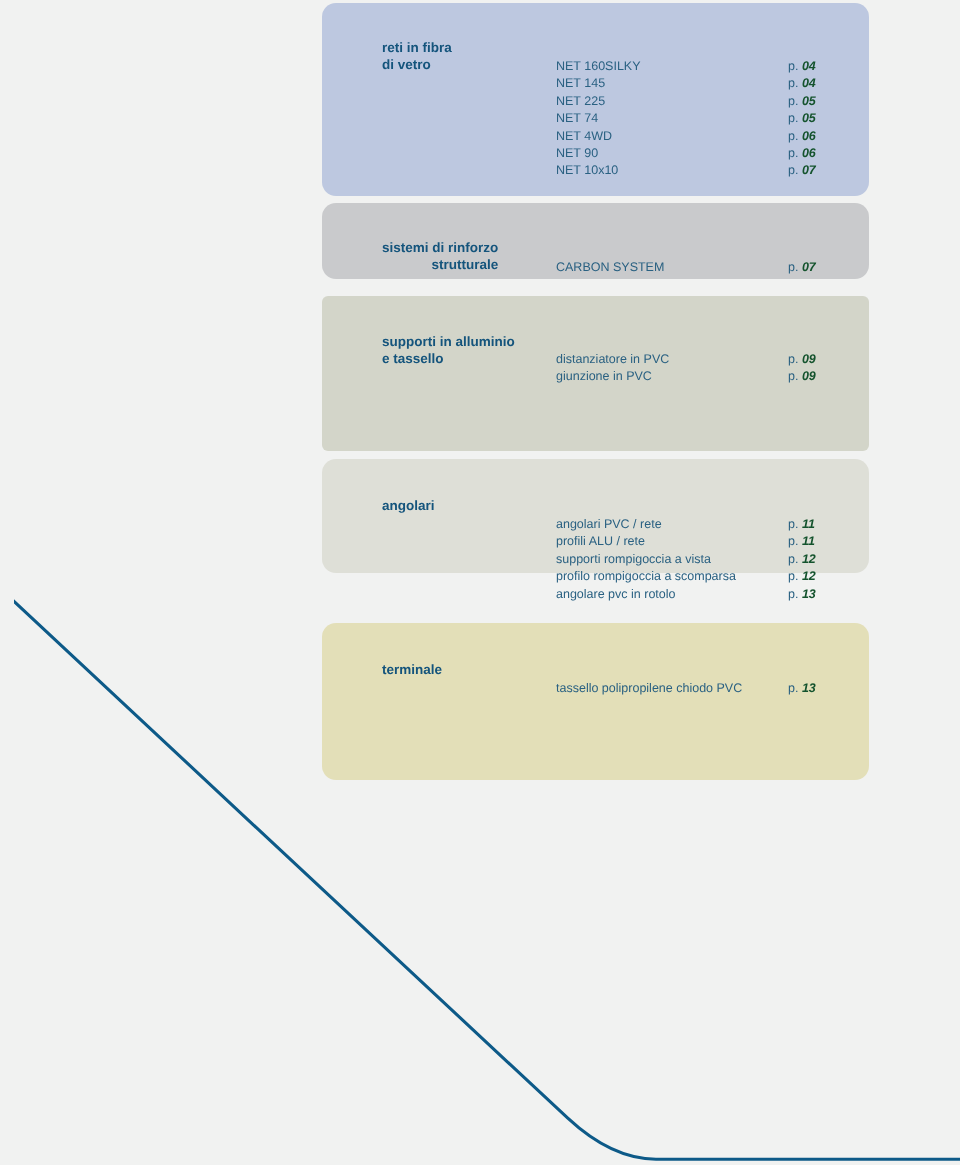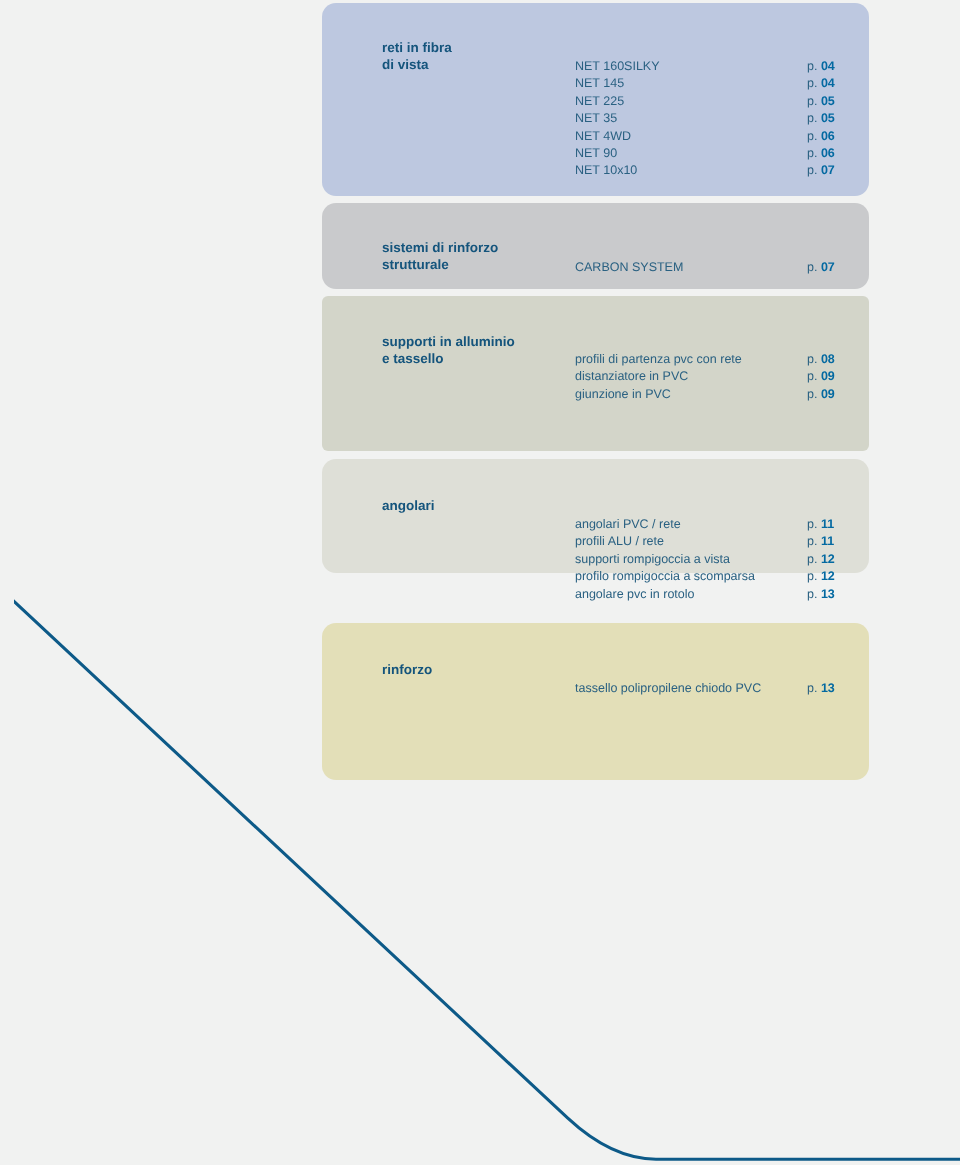--- a/index.html
+++ b/index.html
@@ -6,79 +6,79 @@
   html,body{margin:0;padding:0;}
   body{width:960px;height:1165px;background:#f1f2f1;
        font-family:"Liberation Sans",sans-serif;position:relative;overflow:hidden;
        -webkit-font-smoothing:antialiased;text-rendering:geometricPrecision;}
   .page{position:absolute;left:14px;top:0;width:960px;height:1165px;}
   .swoosh{position:absolute;left:0;top:0;width:960px;height:1165px;}
   .cards{position:absolute;left:308px;top:0;width:547px;height:1165px;}
 
   .card{position:absolute;left:0;width:547px;border-radius:14px;box-sizing:border-box;}
   .card-1{top:3px;height:193px;background:#bdc8e0;}
-  .card-2{top:203px;height:86px;background:#c9cacc;}
+  .card-2{top:203px;height:76px;background:#c9cacc;text-align:right;}
   .card-3{top:296px;height:155px;background:#d3d5c9;}
   .card-4{top:459px;height:114px;background:#dedfd7;}
   .card-5{top:623px;height:157px;background:#e3dfb8;}
 
   .cat{will-change:transform;position:absolute;left:59.5px;font-weight:bold;color:#14547c;
        font-family:"Liberation Sans",sans-serif;
        font-size:13.5px;line-height:17.4px;white-space:nowrap;}
   .card-1 .cat{top:36px;}
   .card-2 .cat{top:36px;}
   .card-3 .cat{top:37px;}
   .card-4 .cat{top:38px;}
   .card-5 .cat{top:38px;}
 
   .items{position:absolute;left:234px;width:300px;}
   .card-1 .items{top:55px;}
   .card-2 .items{top:56px;}
   .card-3 .items{top:55px;}
   .card-4 .items{top:57px;}
   .card-5 .items{top:57px;}
 
-  .row{position:relative;height:17.4px;margin-left:19px;}
+  .row{position:relative;height:17.4px;}
   .nm{will-change:transform;position:absolute;left:0;top:0;font-size:12.5px;line-height:17.4px;color:#2a6182;
       font-family:"Liberation Sans",sans-serif;white-space:nowrap;}
   .pg{will-change:transform;position:absolute;left:231.5px;top:0;font-size:12.5px;line-height:17.4px;color:#2a6182;
       font-family:"Liberation Sans",sans-serif;white-space:nowrap;}
-  .pgnum{font-weight:bold;color:#0369a1;}
+  .pgnum{font-weight:bold;color:#14532d;font-style:italic;}
 </style>
 </head>
 <body style="background: rgb(241, 242, 241);">
 
 <div class="page">
 
   <svg class="swoosh" viewBox="0 0 960 1165" width="960" height="1165" fill="none">
     <path d="M -8 594 L 553.8 1118.2 Q 597.9 1159.2 642 1159.2 L 975 1159.2" stroke="#0d5a88" stroke-width="3.1" fill="none"></path>
   </svg>
 
   <div class="cards">
 
     <div class="card card-1" style="background: rgb(189, 200, 224);">
       <div class="cat">
         <div>reti in fibra</div>
-        <div>di vista</div>
+        <div>di vetro</div>
       </div>
       <div class="items">
         <div class="row">
           <span class="nm">NET 160SILKY</span>
           <span class="pg"><span>p.</span> <span class="pgnum">04</span></span>
         </div>
         <div class="row">
           <span class="nm">NET 145</span>
           <span class="pg"><span>p.</span> <span class="pgnum">04</span></span>
         </div>
         <div class="row">
           <span class="nm">NET 225</span>
           <span class="pg"><span>p.</span> <span class="pgnum">05</span></span>
         </div>
         <div class="row">
-          <span class="nm">NET 35</span>
+          <span class="nm">NET 74</span>
           <span class="pg"><span>p.</span> <span class="pgnum">05</span></span>
         </div>
         <div class="row">
           <span class="nm">NET 4WD</span>
           <span class="pg"><span>p.</span> <span class="pgnum">06</span></span>
         </div>
         <div class="row">
           <span class="nm">NET 90</span>
           <span class="pg"><span>p.</span> <span class="pgnum">06</span></span>
         </div>
@@ -101,24 +101,20 @@
         </div>
       </div>
     </div>
 
     <div class="card card-3" style="background: rgb(211, 213, 201); border-radius: 6px;">
       <div class="cat">
         <div>supporti in alluminio</div>
         <div>e tassello</div>
       </div>
       <div class="items">
-        <div class="row">
-          <span class="nm">profili di partenza pvc con rete</span>
-          <span class="pg"><span>p.</span> <span class="pgnum">08</span></span>
-        </div>
         <div class="row">
           <span class="nm">distanziatore in PVC</span>
           <span class="pg"><span>p.</span> <span class="pgnum">09</span></span>
         </div>
         <div class="row">
           <span class="nm">giunzione in PVC</span>
           <span class="pg"><span>p.</span> <span class="pgnum">09</span></span>
         </div>
       </div>
     </div>
@@ -146,21 +142,21 @@
         </div>
         <div class="row">
           <span class="nm">angolare pvc in rotolo</span>
           <span class="pg"><span>p.</span> <span class="pgnum">13</span></span>
         </div>
       </div>
     </div>
 
     <div class="card card-5" style="background: rgb(227, 223, 184);">
       <div class="cat">
-        <div>rinforzo</div>
+        <div>terminale</div>
       </div>
       <div class="items">
         <div class="row">
           <span class="nm">tassello polipropilene chiodo PVC</span>
           <span class="pg"><span>p.</span> <span class="pgnum">13</span></span>
         </div>
       </div>
     </div>
 
   </div>

